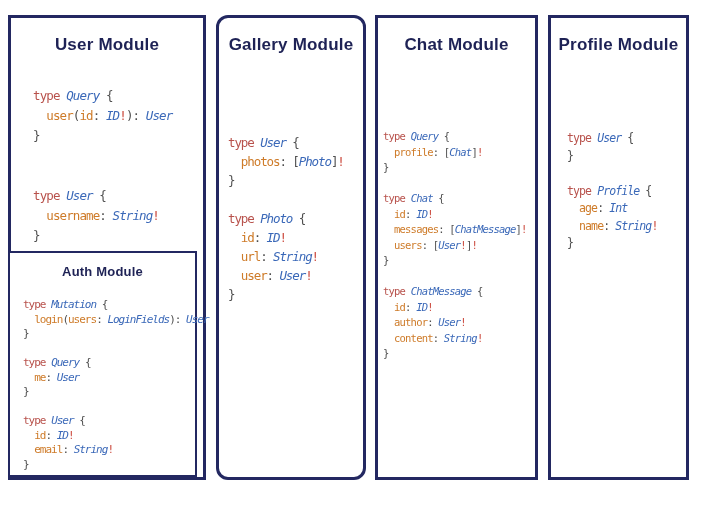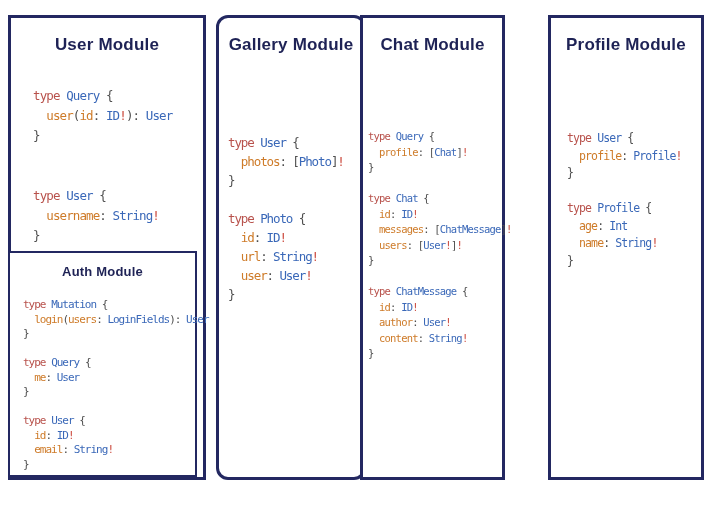--- a/index.html
+++ b/index.html
@@ -10,22 +10,22 @@
   }
   .canvas{position:relative;width:704px;height:511px;}
   .panel{
     position:absolute;top:15px;height:465px;
     box-sizing:border-box;
     border:3px solid var(--navy,#232861);
     background:#fff;
   }
   .panel.p1{left:8px;width:198px;}
   .panel.p2{left:216px;width:150px;border-radius:12px;}
-  .panel.p3{left:360px;width:145px;}
-  .panel.p4{left:548px;width:156px;}
+  .panel.p3{left:375px;width:163px;}
+  .panel.p4{left:548px;width:141px;}
   .module-title{
     margin-top:17px;
     text-align:center;
     font-size:17px;font-weight:bold;
     letter-spacing:.2px;
     color:var(--title,#1e2255);
   }
   .code{
     position:absolute;
     font-family:"DejaVu Sans Mono",monospace;
@@ -39,21 +39,21 @@
   .auth-box{
     position:absolute;left:-3px;top:233px;
     width:189px;height:226px;
     box-sizing:border-box;
     border:2px solid var(--navy,#232861);
     background:#fff;
   }
   .auth-box .module-title{margin-top:11px;font-size:13px;}
   .auth-box .code{left:13px;top:45px;font-size:11px;line-height:14.5px;letter-spacing:-1px;}
   .tk-kw{color:var(--kw,#b8524c);}
-  .tk-ty{color:var(--ty,#3a68b8);}
+  .tk-ty{color:var(--ty,#3a68b8);font-style:italic;}
   .tk-fd{color:var(--fd,#ce7b29);}
   .tk-pu{color:var(--pu,#4f4f4f);}
   .tk-bg{color:var(--bang,#cc4b3f);}
   .tk-pl{color:var(--pu,#4f4f4f);}
 </style>
 </head>
 <body>
 
 <div class="canvas">
 
@@ -121,21 +121,20 @@
         <div class="cl"><span class="tk-pl">  </span><span class="tk-fd">author</span><span class="tk-pu">:</span><span class="tk-pl"> </span><span class="tk-ty">User</span><span class="tk-bg">!</span></div>
         <div class="cl"><span class="tk-pl">  </span><span class="tk-fd">content</span><span class="tk-pu">:</span><span class="tk-pl"> </span><span class="tk-ty">String</span><span class="tk-bg">!</span></div>
         <div class="cl"><span class="tk-pu">}</span></div>
       </div>
   </div>
 
   <div class="panel p4">
     <div class="module-title">Profile Module</div>
     <div class="code">
         <div class="cl"><span class="tk-kw">type</span><span class="tk-pl"> </span><span class="tk-ty">User</span><span class="tk-pl"> </span><span class="tk-pu">{</span></div>
-        <div class="cl"><span class="tk-pl">  </span><span class="tk-fd">profile</span><span class="tk-pu">:</span><span class="tk-pl"> </span><span class="tk-ty">Profile</span><span class="tk-bg">!</span></div>
         <div class="cl"><span class="tk-pu">}</span></div>
         <div class="cl">&nbsp;</div>
         <div class="cl"><span class="tk-kw">type</span><span class="tk-pl"> </span><span class="tk-ty">Profile</span><span class="tk-pl"> </span><span class="tk-pu">{</span></div>
         <div class="cl"><span class="tk-pl">  </span><span class="tk-fd">age</span><span class="tk-pu">:</span><span class="tk-pl"> </span><span class="tk-ty">Int</span></div>
         <div class="cl"><span class="tk-pl">  </span><span class="tk-fd">name</span><span class="tk-pu">:</span><span class="tk-pl"> </span><span class="tk-ty">String</span><span class="tk-bg">!</span></div>
         <div class="cl"><span class="tk-pu">}</span></div>
       </div>
   </div>
 
 </div>

